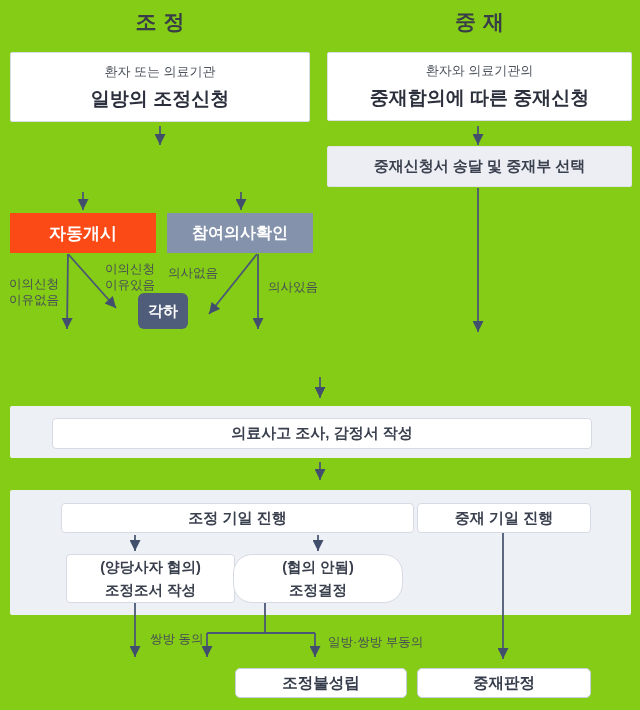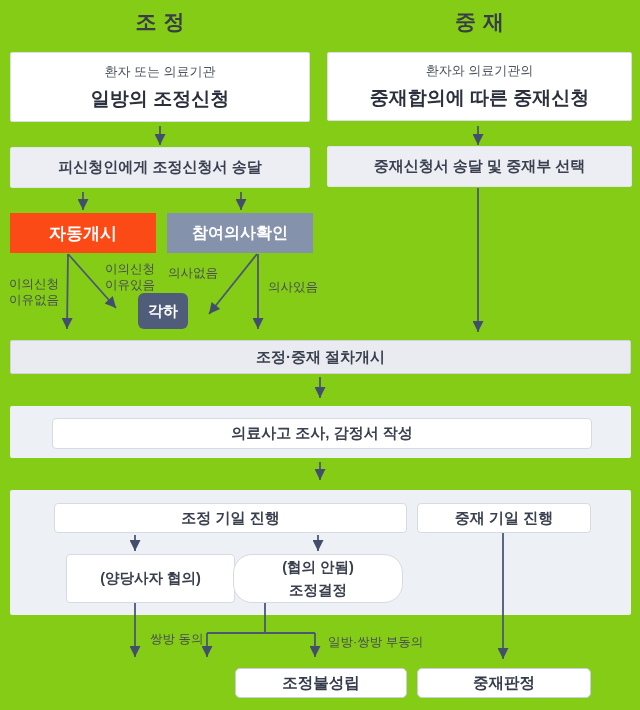--- a/index.html
+++ b/index.html
@@ -88,44 +88,43 @@
 
   <div class="abs node column start-box" style="left:10px;top:52px;width:300px;height:70px;">
     <span class="small">환자 또는 의료기관</span>
     <span class="big">일방의 조정신청</span>
   </div>
   <div class="abs node column start-box" style="left:327px;top:52px;width:305px;height:69px;">
     <span class="small">환자와 의료기관의</span>
     <span class="big">중재합의에 따른 중재신청</span>
   </div>
 
-  <div class="abs node serve-box" style="left:10px;top:147px;width:300px;height:41px;">피신청인에게 조정신청서 송달</div>
   <div class="abs node serve-box" style="left:327px;top:146px;width:305px;height:41px;">중재신청서 송달 및 중재부 선택</div>
 
   <div class="abs node solid-box" style="left: 167px; top: 213px; width: 146px; height: 40px; background: rgb(132, 146, 172);">참여의사확인</div>
   <div class="abs node solid-box" style="left: 10px; top: 213px; width: 146px; height: 40px; font-size: 17px; background: rgb(251, 74, 21);">자동개시</div>
 
   <div class="abs node dismiss-box" style="left: 138px; top: 293px; width: 50px; height: 36px; background: rgb(80, 93, 122);">각하</div>
 
   <div class="abs edge-label" style="left:9px;top:276px;">이의신청
 이유없음</div>
   <div class="abs edge-label" style="left:105px;top:261px;">이의신청
 이유있음</div>
   <div class="abs edge-label" style="left:168px;top:265px;">의사없음</div>
   <div class="abs edge-label" style="left:268px;top:279px;">의사있음</div>
 
-  <div class="abs node wide-gray" style="left:10px;top:340px;width:621px;height:34px;">조정·중재 절차개시</div>
 
   <div class="abs node white-box" style="left:52px;top:418px;width:540px;height:31px;">의료사고 조사, 감정서 작성</div>
 
-  <div class="abs node white-box" style="left:54px;top:503px;width:353px;height:30px;">조정 기일 진행</div>
+  <div class="abs node white-box" style="left:61px;top:503px;width:353px;height:30px;">조정 기일 진행</div>
   <div class="abs node white-box" style="left:417px;top:503px;width:174px;height:30px;">중재 기일 진행</div>
 
   <div class="abs node column white-box two-line" style="left:66px;top:554px;width:169px;height:49px;">
     <span class="l1">(양당사자 협의)</span>
+    <span class="l2">조정조서 작성</span>
   </div>
   <div class="abs node column white-box two-line" style="left:233px;top:554px;width:170px;height:49px;border-radius:19px;">
     <span class="l1">(협의 안됨)</span>
     <span class="l2">조정결정</span>
   </div>
 
   <div class="abs edge-label" style="left:150px;top:631px;">쌍방 동의</div>
   <div class="abs edge-label" style="left:328px;top:634px;">일방·쌍방 부동의</div>
 
   <div class="abs node result-box" style="left:235px;top:668px;width:172px;height:30px;">조정불성립</div>

